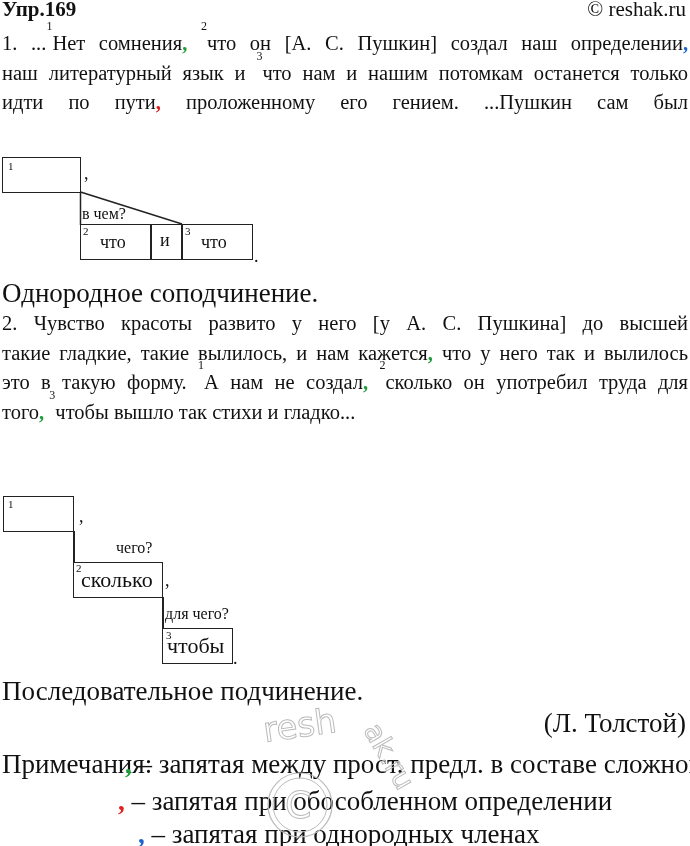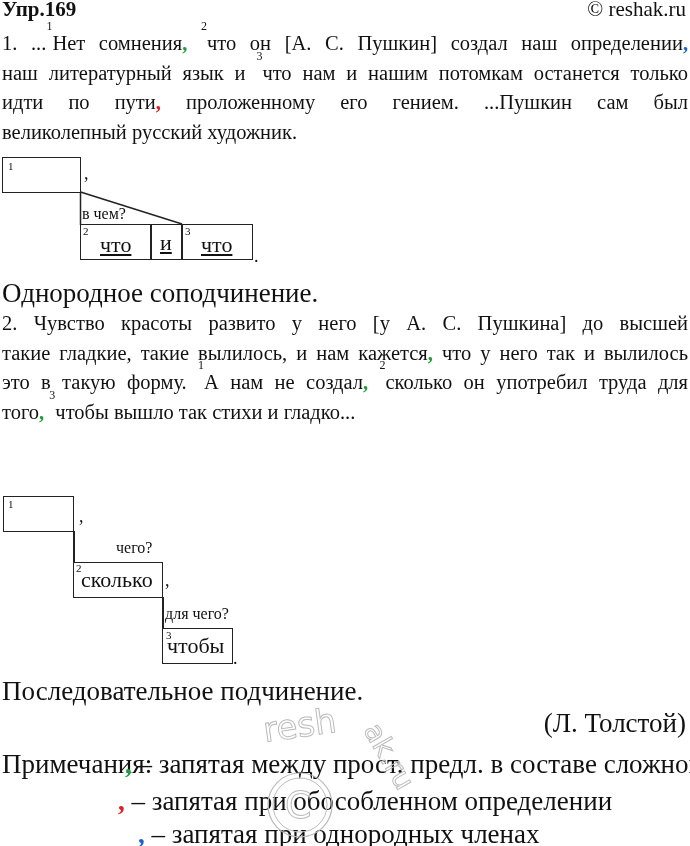--- a/index.html
+++ b/index.html
@@ -11,38 +11,37 @@
   .para { position:absolute; left:2px; width:686px; font-size:20.5px; line-height:29.5px; text-align:justify; }
   .para .line { display:block; text-align:justify; text-align-last:justify; height:29.5px; white-space:nowrap; }
   .para .line.last { text-align-last:left; }
   sup { font-size:12px; vertical-align:top; position:relative; top:-3px; line-height:0; }
   .c-green { color:#1e9e3a; font-weight:bold; }
   .c-red { color:#e02020; font-weight:bold; }
   .c-blue { color:#1e64d0; font-weight:bold; }
   .box { position:absolute; border:1.5px solid #222; box-sizing:border-box; background:transparent; }
   .num { position:absolute; font-size:11px; }
   .q { position:absolute; font-size:16px; white-space:nowrap; }
-  .bw { position:absolute; font-size:22px; white-space:nowrap;text-decoration:underline; }
+  .bw { position:absolute; font-size:18px; white-space:nowrap; }
   .bw-big { position:absolute; font-size:22px; white-space:nowrap; }
   .line-v { position:absolute; width:1.5px; background:#222; }
   .punct { position:absolute; font-size:18px; }
   .text20 { font-size:27px; }
   .wm { position:absolute; left:245px; top:700px; pointer-events:none; }
 </style>
 </head>
 <body>
 
 <div class="abs title">Упр.169</div>
 <div class="abs copy">© reshak.ru</div>
 
 <div class="para" id="p1" style="top:29px;">
     <span class="line"><span>1. ...</span><sup>1</sup><span>Нет сомнения</span><span class="c-green">,</span><span> </span><sup>2</sup><span>что он [А. С. Пушкин] создал наш определении</span><span class="c-blue">,</span></span>
     <span class="line"><span>наш литературный язык и </span><sup>3</sup><span>что нам и нашим потомкам останется только</span></span>
     <span class="line"><span>идти по пути</span><span class="c-red">,</span><span> проложенному его гением. ...Пушкин сам был</span></span>
-    <span class="line last"><span>великолепный русский художник.</span></span>
   </div>
 
 <div>
   <div class="box" style="left:2px; top:157px; width:79px; height:36px;"></div>
   <span class="num" style="left:8px; top:160px;">1</span>
   <span class="punct" style="left:84px; top:163px;">,</span>
   <svg style="position:absolute; left:0; top:0;" width="690" height="300">
     <line x1="80.5" y1="192" x2="80.5" y2="225" stroke="#222" stroke-width="1.5"></line>
     <line x1="80.5" y1="192" x2="182" y2="224" stroke="#222" stroke-width="1.5"></line>
   </svg>

